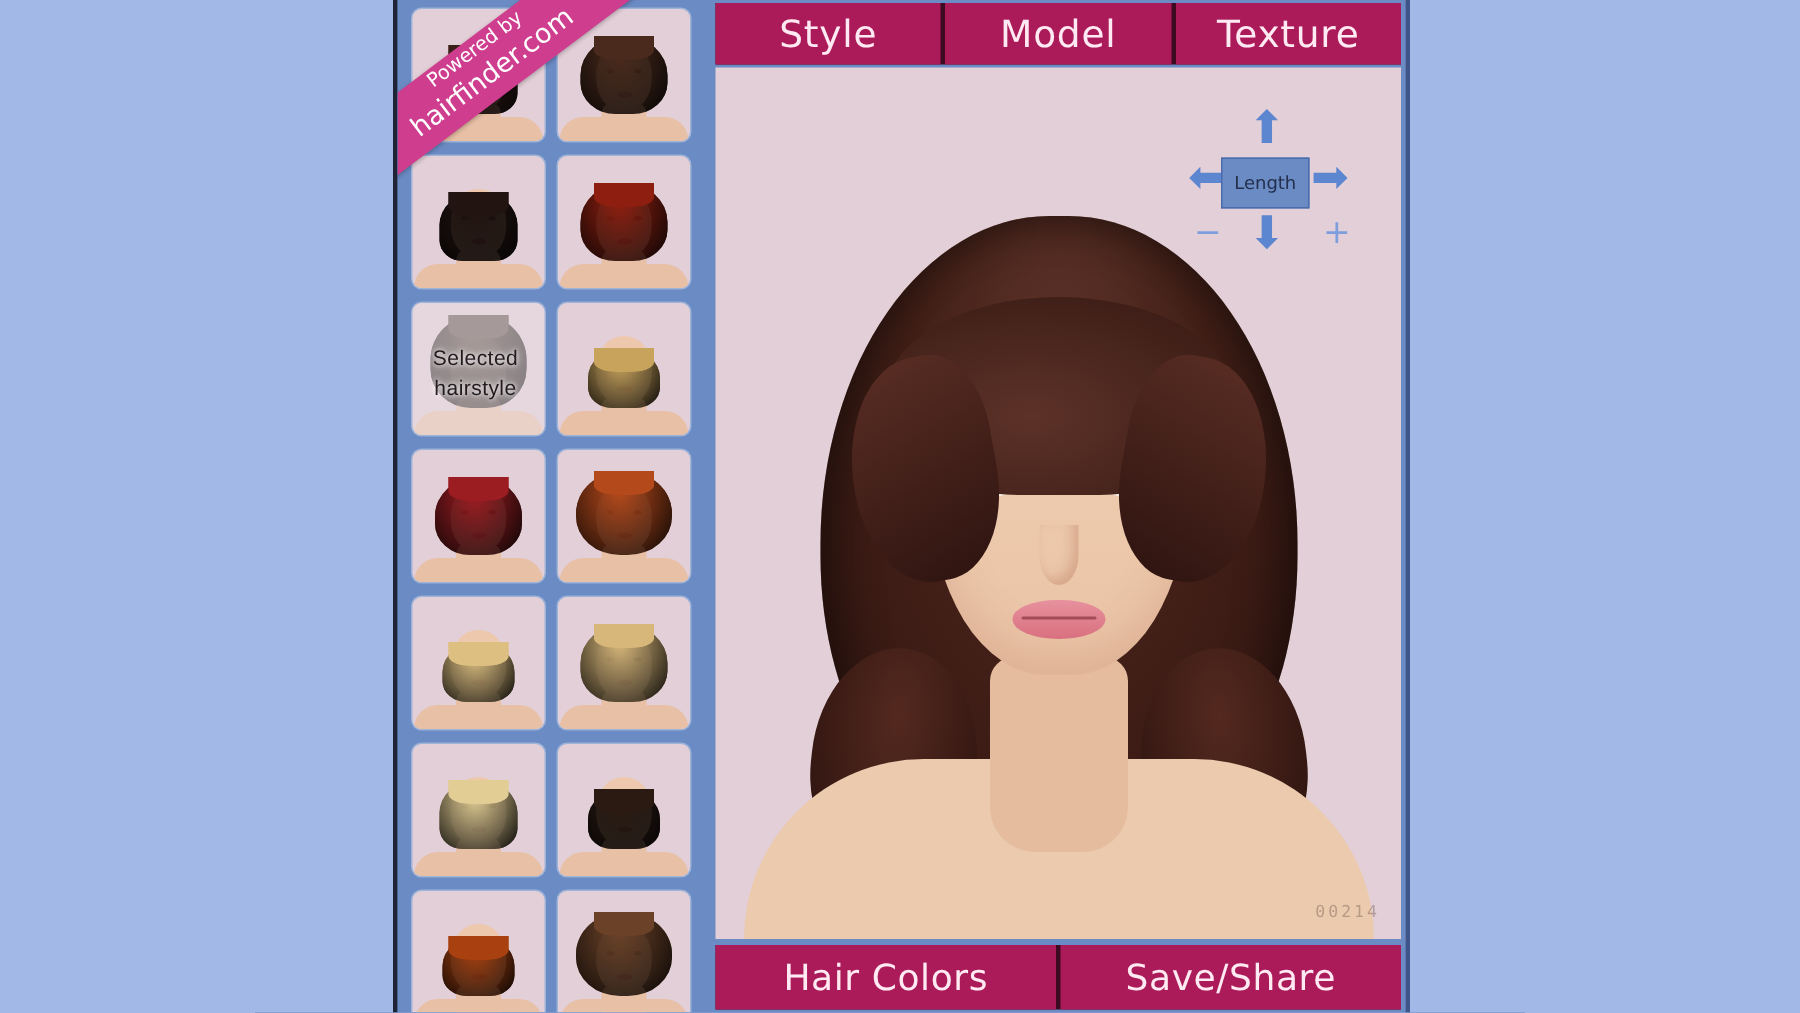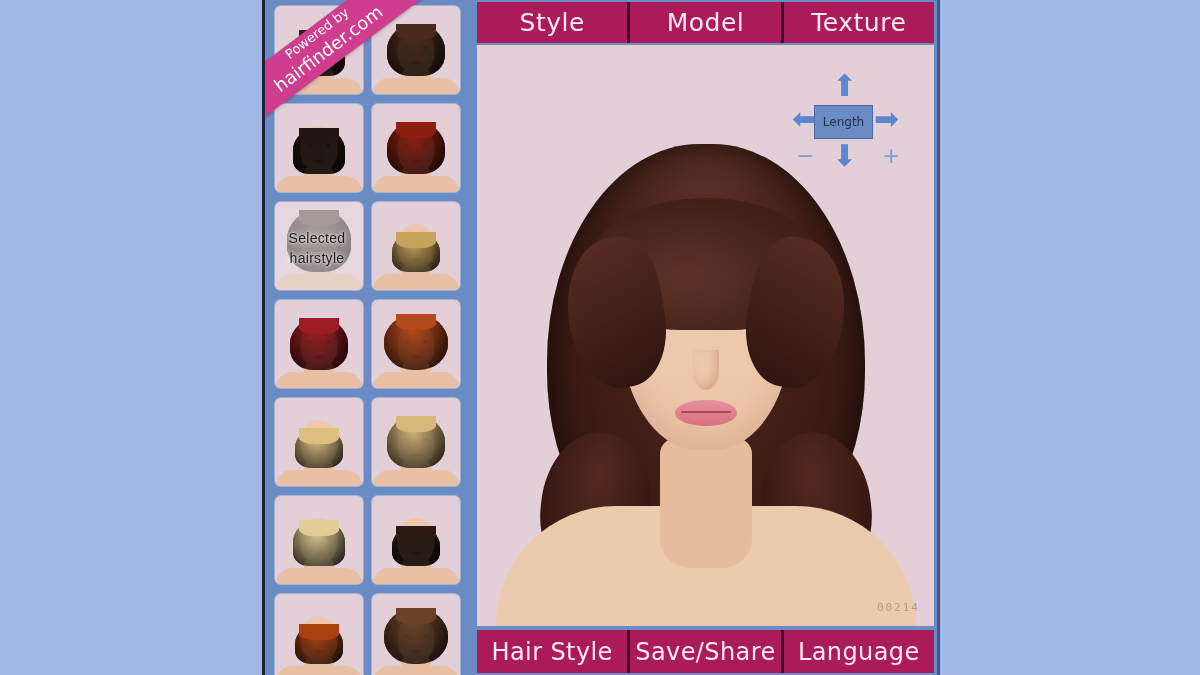--- a/index.html
+++ b/index.html
@@ -521,19 +521,18 @@
         <div class="arr" id="arr-right">➡</div>
         <div id="reset">Length</div>
         <div class="zm" id="zm-minus">−</div>
         <div class="zm" id="zm-plus">+</div>
       </div>
 
       <div id="watermark">00214</div>
     </div>
 
     <div id="bottombar">
-      <div class="bbtn">Hair Style</div>
+      <div class="bbtn">Hair Colors</div>
       <div class="bbtn">Save/Share</div>
-      <div class="bbtn">Language</div>
     </div>
 
   </div>
 </div>
 
 </body></html>

